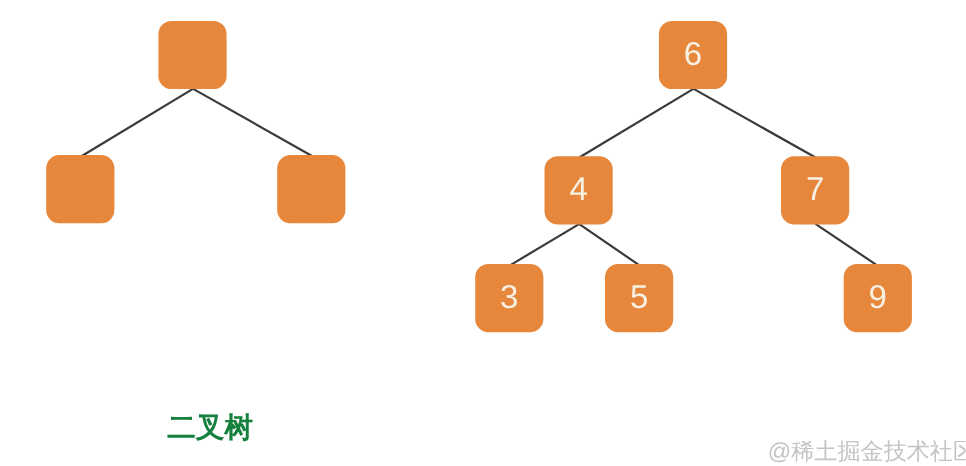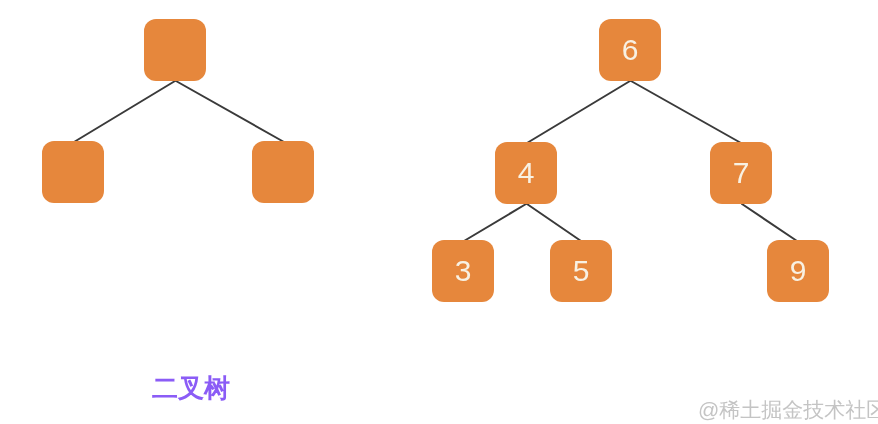--- a/index.html
+++ b/index.html
@@ -36,21 +36,21 @@
     border-radius: 12px;
     color: #f8f1e3;
     font-size: 30px;
     font-weight: 400;
     line-height: 62px;
     text-align: center;
     user-select: none;
   }
   .caption {
     position: absolute;
-    color: #8b5cf6;
+    color: #15803d;
     font-size: 26px;
     font-weight: 700;
     white-space: nowrap;
   }
   .caption-left  { left: 152px; top: 371px; }
   .caption-right { left: 582px; top: 377px; }
   .watermark {
     position: absolute;
     left: 698px;
     top: 396px;

